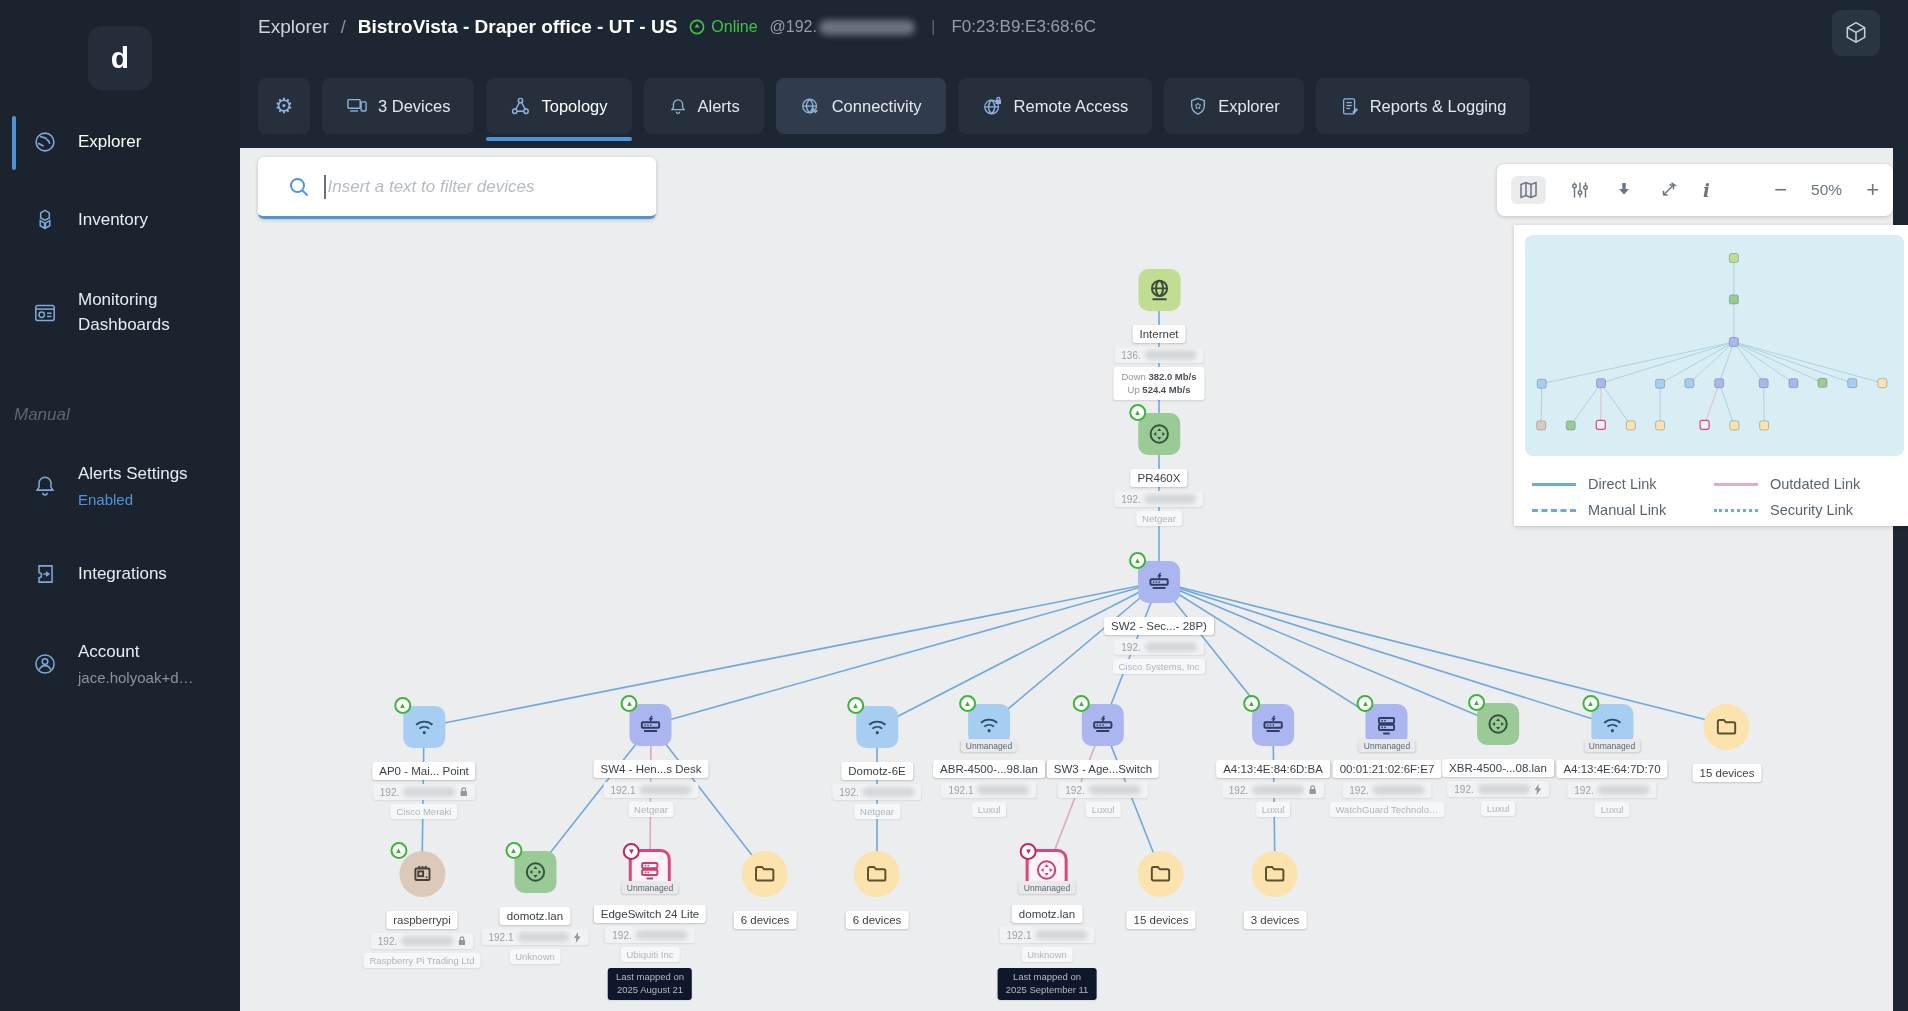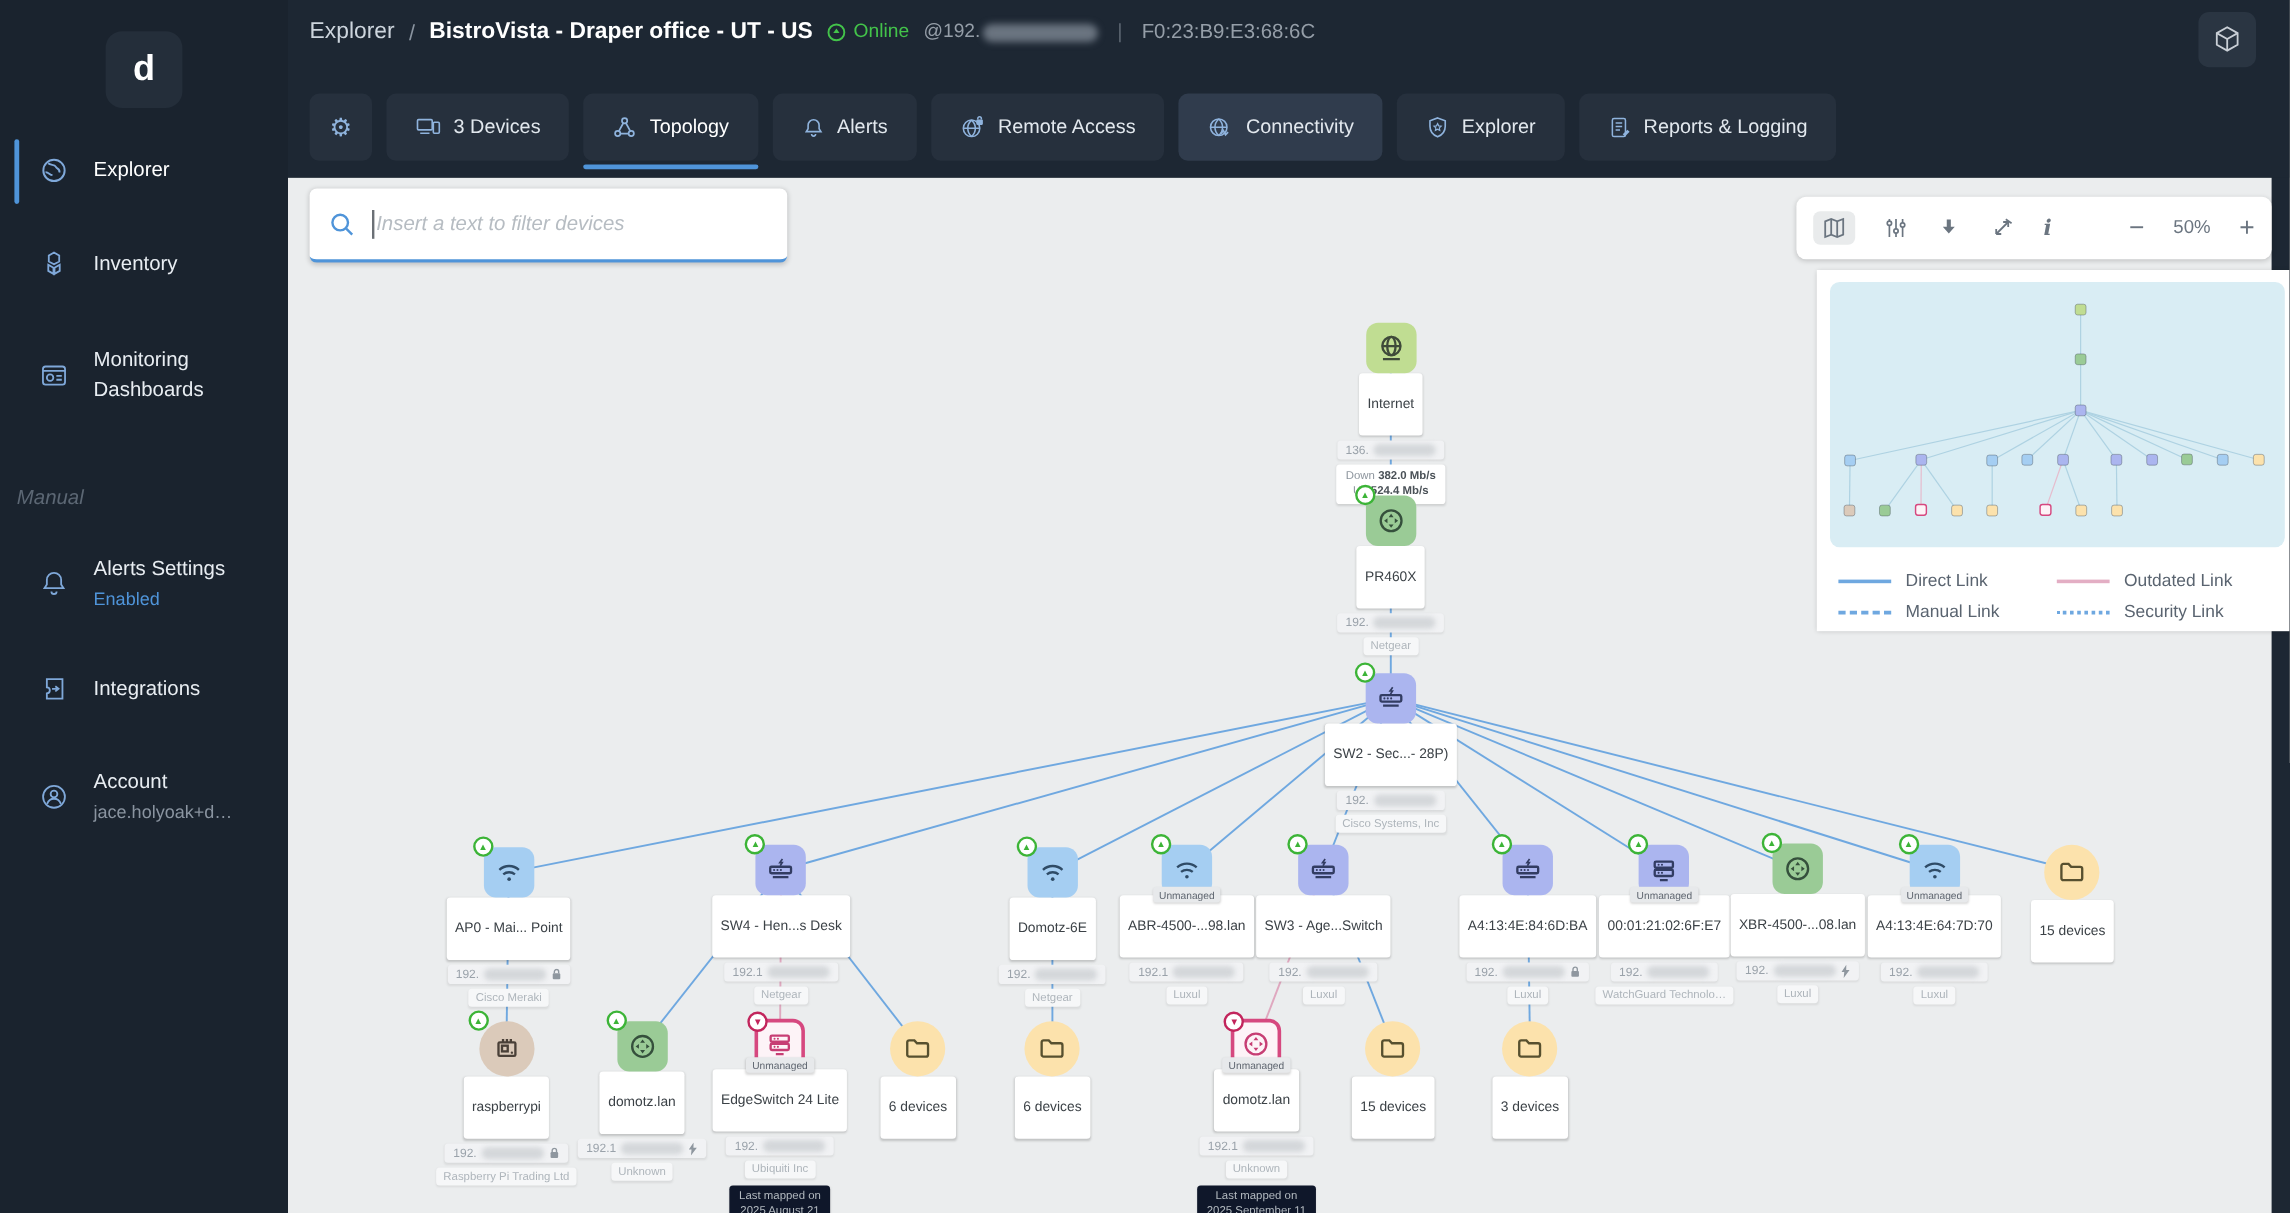--- a/index.html
+++ b/index.html
@@ -44,30 +44,30 @@
   #topo-edges { position:absolute; left:0; top:0; z-index:1; }
 
   .tnode { position:absolute; transform:translateX(-50%); display:flex; flex-direction:column; align-items:center; z-index:3; width:max-content; cursor:pointer; }
   .nicon { position:relative; width:42px; height:42px; border-radius:10px; display:flex; align-items:center; justify-content:center; }
   .nicon.circle { width:46px; height:46px; border-radius:50%; }
   .nicon.pink { background:#fdf3f7; border:3px solid #d6487f; }
   .badge { position:absolute; left:-9px; top:-9px; width:17px; height:17px; border-radius:50%; background:#fff; display:flex; align-items:center; justify-content:center; font-size:8px; }
   .badge.up { border:2px solid #3cb437; color:#3cb437; }
   .badge.down { border:2px solid #c2255c; color:#c2255c; }
   .untag { position:absolute; bottom:-6px; left:50%; transform:translateX(-50%); background:#e7e9eb; color:#5f6670; font-size:8.5px; padding:1.5px 5px; border-radius:3px; white-space:nowrap; box-shadow:0 1px 2px rgba(0,0,0,.15); }
-  .nname { background:#fff; color:#3c4247; font-size:11.5px; padding:20px 7px; border-radius:3px; white-space:nowrap; box-shadow:0 1px 2px rgba(0,0,0,.18); }
+  .nname { margin-top:14px; background:#fff; color:#3c4247; font-size:11.5px; padding:3px 7px; border-radius:3px; white-space:nowrap; box-shadow:0 1px 2px rgba(0,0,0,.18); }
   .nip { margin-top:4px; background:#f1f2f4; color:#9aa2aa; font-size:10px; padding:2.5px 7px; border-radius:3px; display:flex; align-items:center; gap:4px; box-shadow:0 1px 2px rgba(0,0,0,.08); }
   .b-blur { display:inline-block; width:52px; height:10px; border-radius:5px; background:#d4d7da; filter:blur(2px); }
   .nmaker { margin-top:4px; background:#f6f7f8; color:#aeb5bb; font-size:9.5px; padding:2px 6px; border-radius:3px; white-space:nowrap; box-shadow:0 1px 2px rgba(0,0,0,.08); }
   .nlast { margin-top:6px; background:#0f172a; color:#b3bac0; font-size:9.5px; padding:3px 8px; border-radius:3px; text-align:center; line-height:1.35; box-shadow:0 1px 2px rgba(0,0,0,.08); }
   .nspeed { margin-top:4px; background:#fff; color:#8d959d; font-size:9.5px; padding:3px 8px; border-radius:3px; text-align:center; line-height:1.4; box-shadow:0 1px 2px rgba(0,0,0,.12); }
   .nspeed b { color:#4a5157; }
 
   
-  .search-panel { position:absolute; left:258px; top:157px; width:398px; height:62px; background:#fff; border-radius:6px; border-bottom:3px solid #4f94d9; box-shadow:0 1px 4px rgba(0,0,0,.18); display:flex; align-items:center; padding:0 16px; z-index:20; }
+  .search-panel { position:absolute; left:258px; top:157px; width:398px; height:62px; background:#fff; border-radius:6px; border-bottom:3px solid #4f94d9; box-shadow:0 1px 4px rgba(0,0,0,.18); display:flex; align-items:center; padding:0 30px; z-index:20; }
   .caret { width:1.5px; height:24px; background:#6b7076; margin-left:14px; }
   .search-input { flex:1; border:none; outline:none; font-size:17px; color:#444; margin-left:2px; font-family:"Liberation Sans", sans-serif; background:transparent; }
   .search-input::placeholder { color:#b6bcc2; font-style:italic; }
 
   
   .toolbar { position:absolute; left:1497px; top:164px; width:396px; height:52px; background:#fff; border-radius:8px; box-shadow:0 1px 4px rgba(0,0,0,.18); display:flex; align-items:center; padding:0 14px; gap:24px; z-index:20; color:#6b7580; }
   .tb-btn { display:flex; align-items:center; justify-content:center; cursor:pointer; }
   .tb-btn.sel { background:#e9ebec; border-radius:6px; padding:4px 7px; }
   .tb-info { font-family:"DejaVu Serif", serif; font-style:italic; font-weight:bold; font-size:18px; }
   .tb-zoomtxt { font-size:15.5px; }
@@ -220,36 +220,36 @@
           </svg>
         <span>Topology</span>
       </div>
       <div class="tab">
         <svg class="ico" width="20" height="21" viewBox="0 0 24 24" fill="none" stroke="#8fb3dd" stroke-width="1.6">
             <path d="M12 4a5.5 5.5 0 0 1 5.5 5.5V13l1.8 2.8H4.7L6.5 13V9.5A5.5 5.5 0 0 1 12 4z"></path>
             <path d="M10 18.3a2 2 0 0 0 4 0"></path>
           </svg>
         <span>Alerts</span>
       </div>
+      <div class="tab hl">
+        <svg class="ico" width="22" height="21" viewBox="0 0 24 22" fill="none" stroke="#8fb3dd" stroke-width="1.4">
+            <circle cx="10.5" cy="10.5" r="7.5"></circle>
+            <path d="M3 10.5h15M10.5 3c-4.6 4.2-4.6 10.8 0 15M10.5 3c4.6 4.2 4.6 10.8 0 15"></path>
+            <path d="M12.5 16.5l2.2-3 2 3.8 2.3-2.3" stroke-width="1.6"></path>
+          </svg>
+        <span>Connectivity</span>
+      </div>
       <div class="tab">
         <svg class="ico" width="22" height="21" viewBox="0 0 24 22" fill="none" stroke="#8fb3dd" stroke-width="1.4">
             <circle cx="10.5" cy="11.5" r="7.5"></circle>
             <path d="M3 11.5h15M10.5 4c-4.6 4.2-4.6 10.8 0 15M10.5 4c4.6 4.2 4.6 10.8 0 15"></path>
             <rect x="14.8" y="3.4" width="6" height="5" rx="1" fill="#8fb3dd" stroke="none"></rect>
             <path d="M16.2 3.4v-.8a1.6 1.6 0 0 1 3.2 0v.8"></path>
           </svg>
         <span>Remote Access</span>
-      </div>
-      <div class="tab hl">
-        <svg class="ico" width="22" height="21" viewBox="0 0 24 22" fill="none" stroke="#8fb3dd" stroke-width="1.4">
-            <circle cx="10.5" cy="10.5" r="7.5"></circle>
-            <path d="M3 10.5h15M10.5 3c-4.6 4.2-4.6 10.8 0 15M10.5 3c4.6 4.2 4.6 10.8 0 15"></path>
-            <path d="M12.5 16.5l2.2-3 2 3.8 2.3-2.3" stroke-width="1.6"></path>
-          </svg>
-        <span>Connectivity</span>
       </div>
       <div class="tab">
         <svg class="ico" width="20" height="21" viewBox="0 0 22 23" fill="none" stroke="#8fb3dd" stroke-width="1.5">
             <path d="M11 2.5l7 2.6v5c0 4.6-3 8.1-7 9.7-4-1.6-7-5.1-7-9.7v-5z"></path>
             <path d="M11 7.6l1 2.1 2.3.3-1.7 1.6.4 2.3-2-1.1-2 1.1.4-2.3L7.7 10l2.3-.3z" stroke-width="1.1"></path>
           </svg>
         <span>Explorer</span>
       </div>
       <div class="tab">
         <svg class="ico" width="20" height="21" viewBox="0 0 22 23" fill="none" stroke="#8fb3dd" stroke-width="1.4">

